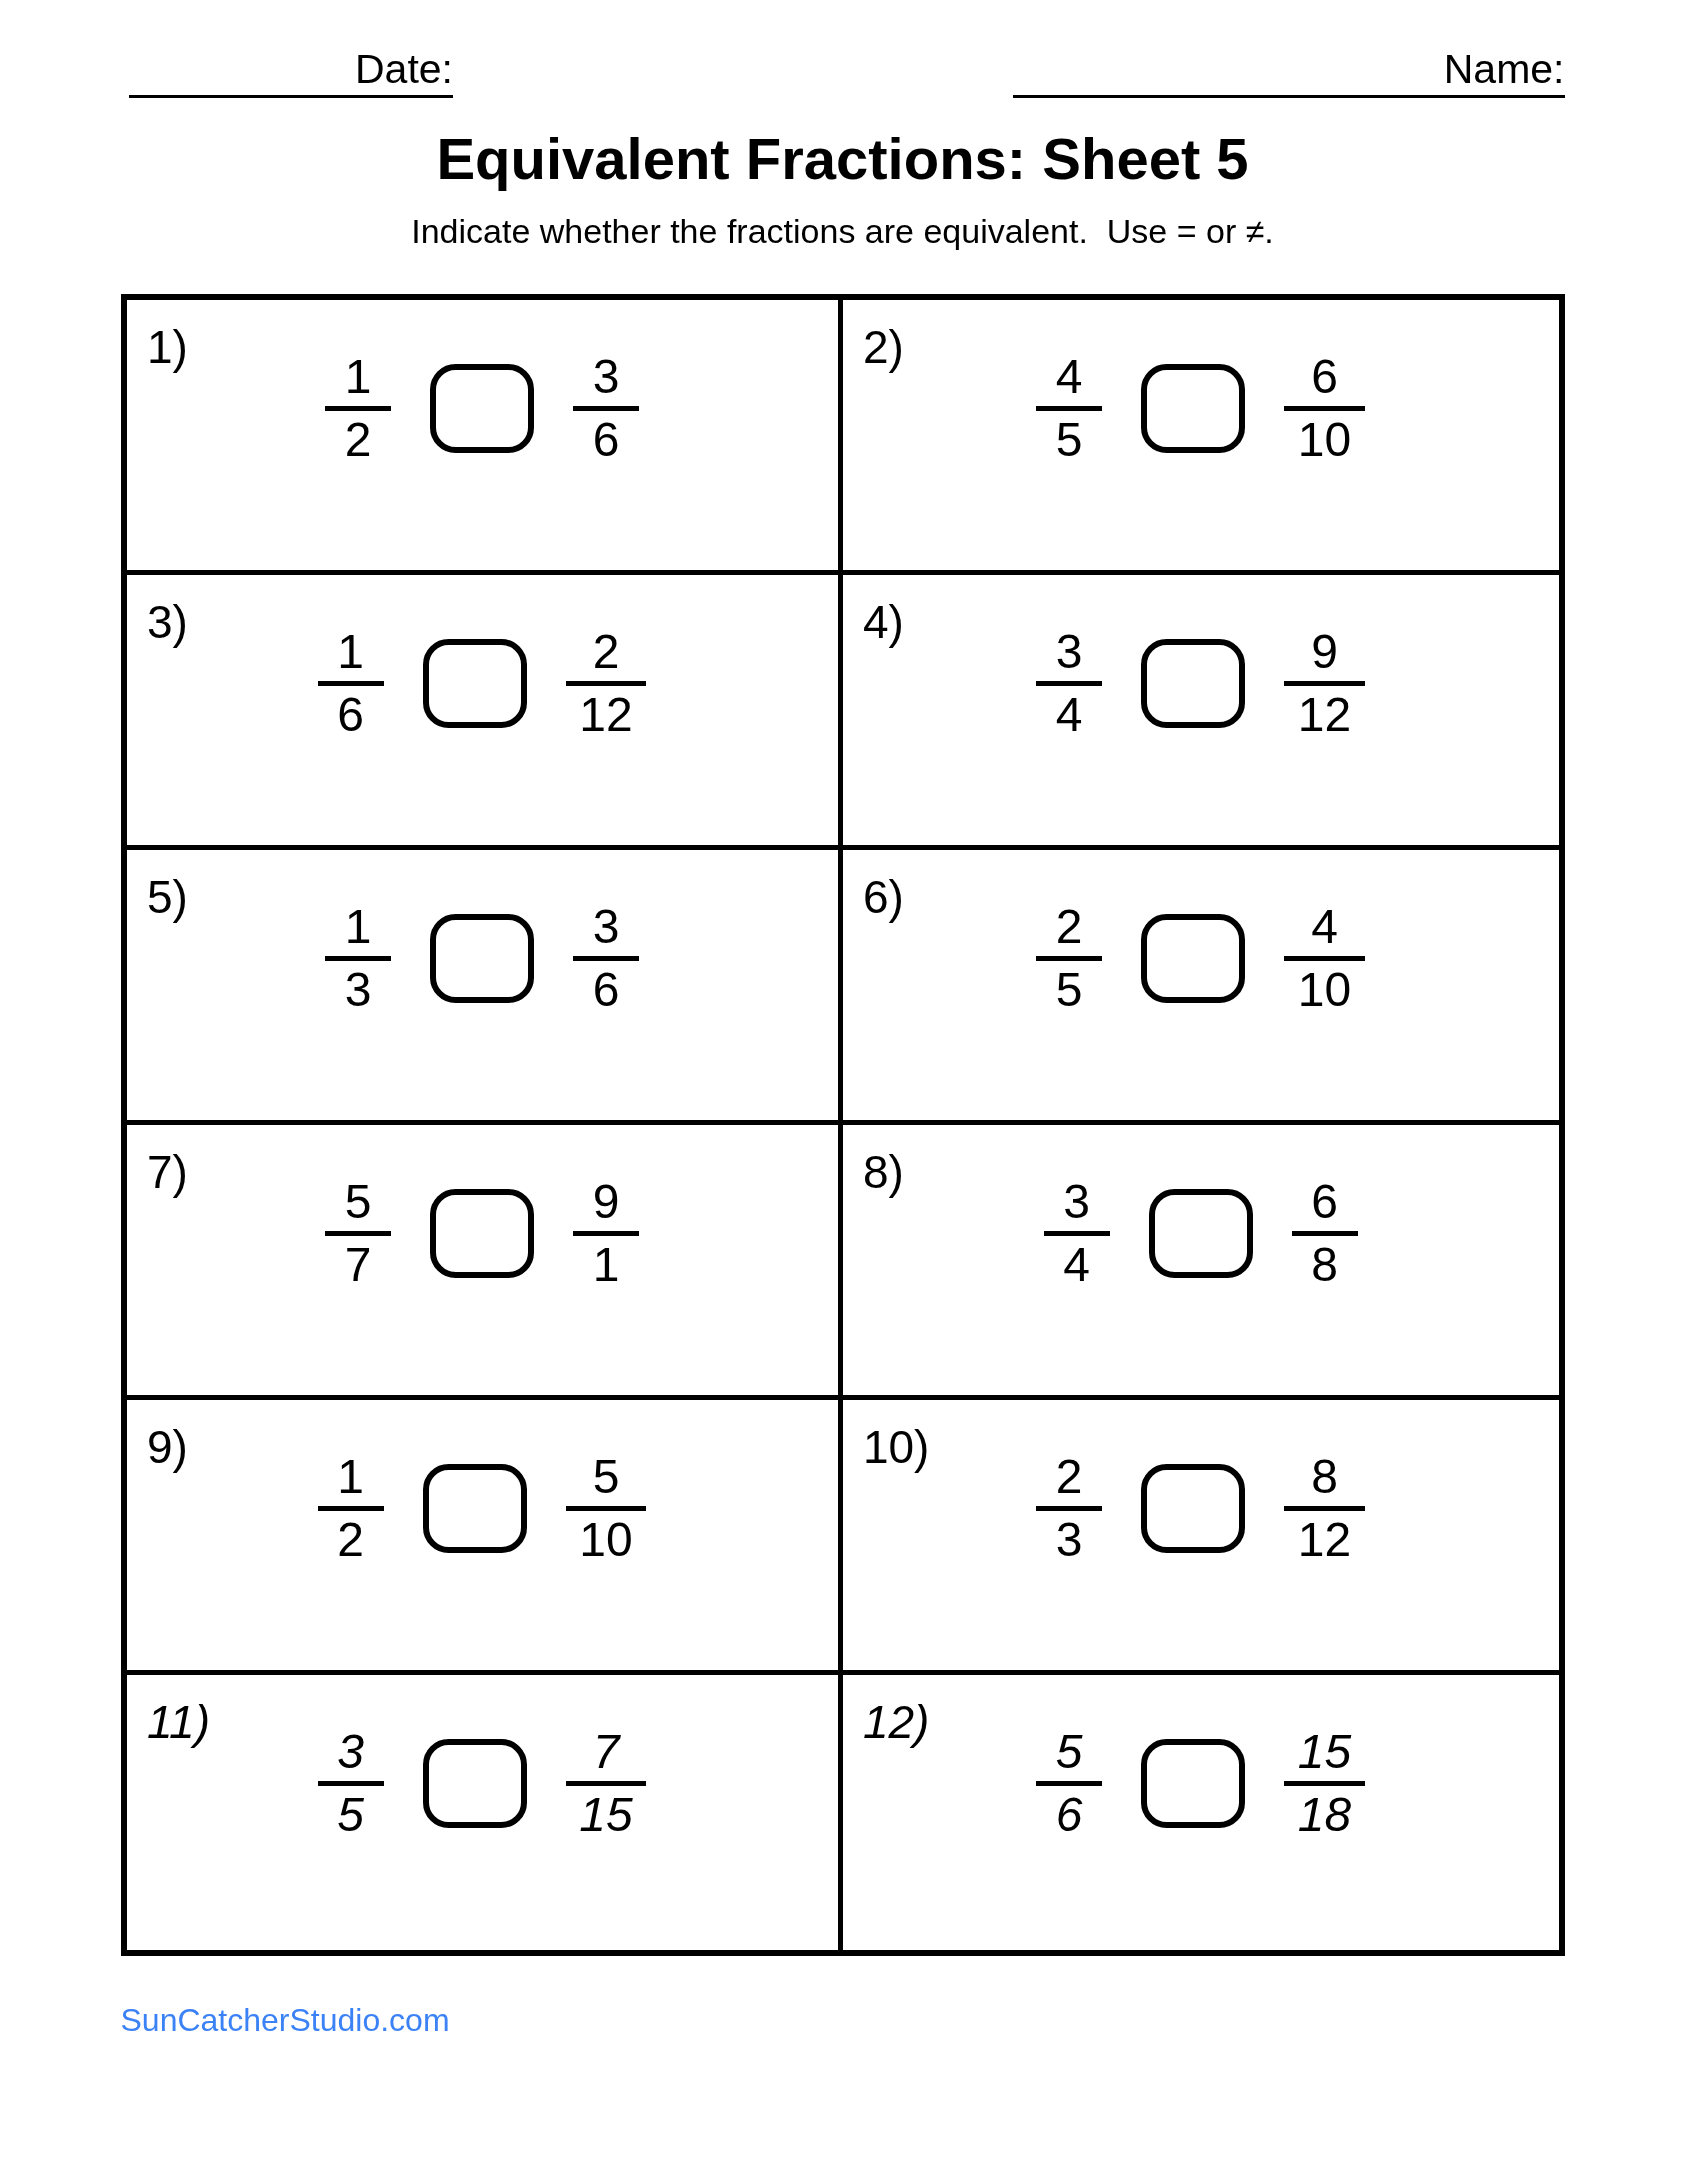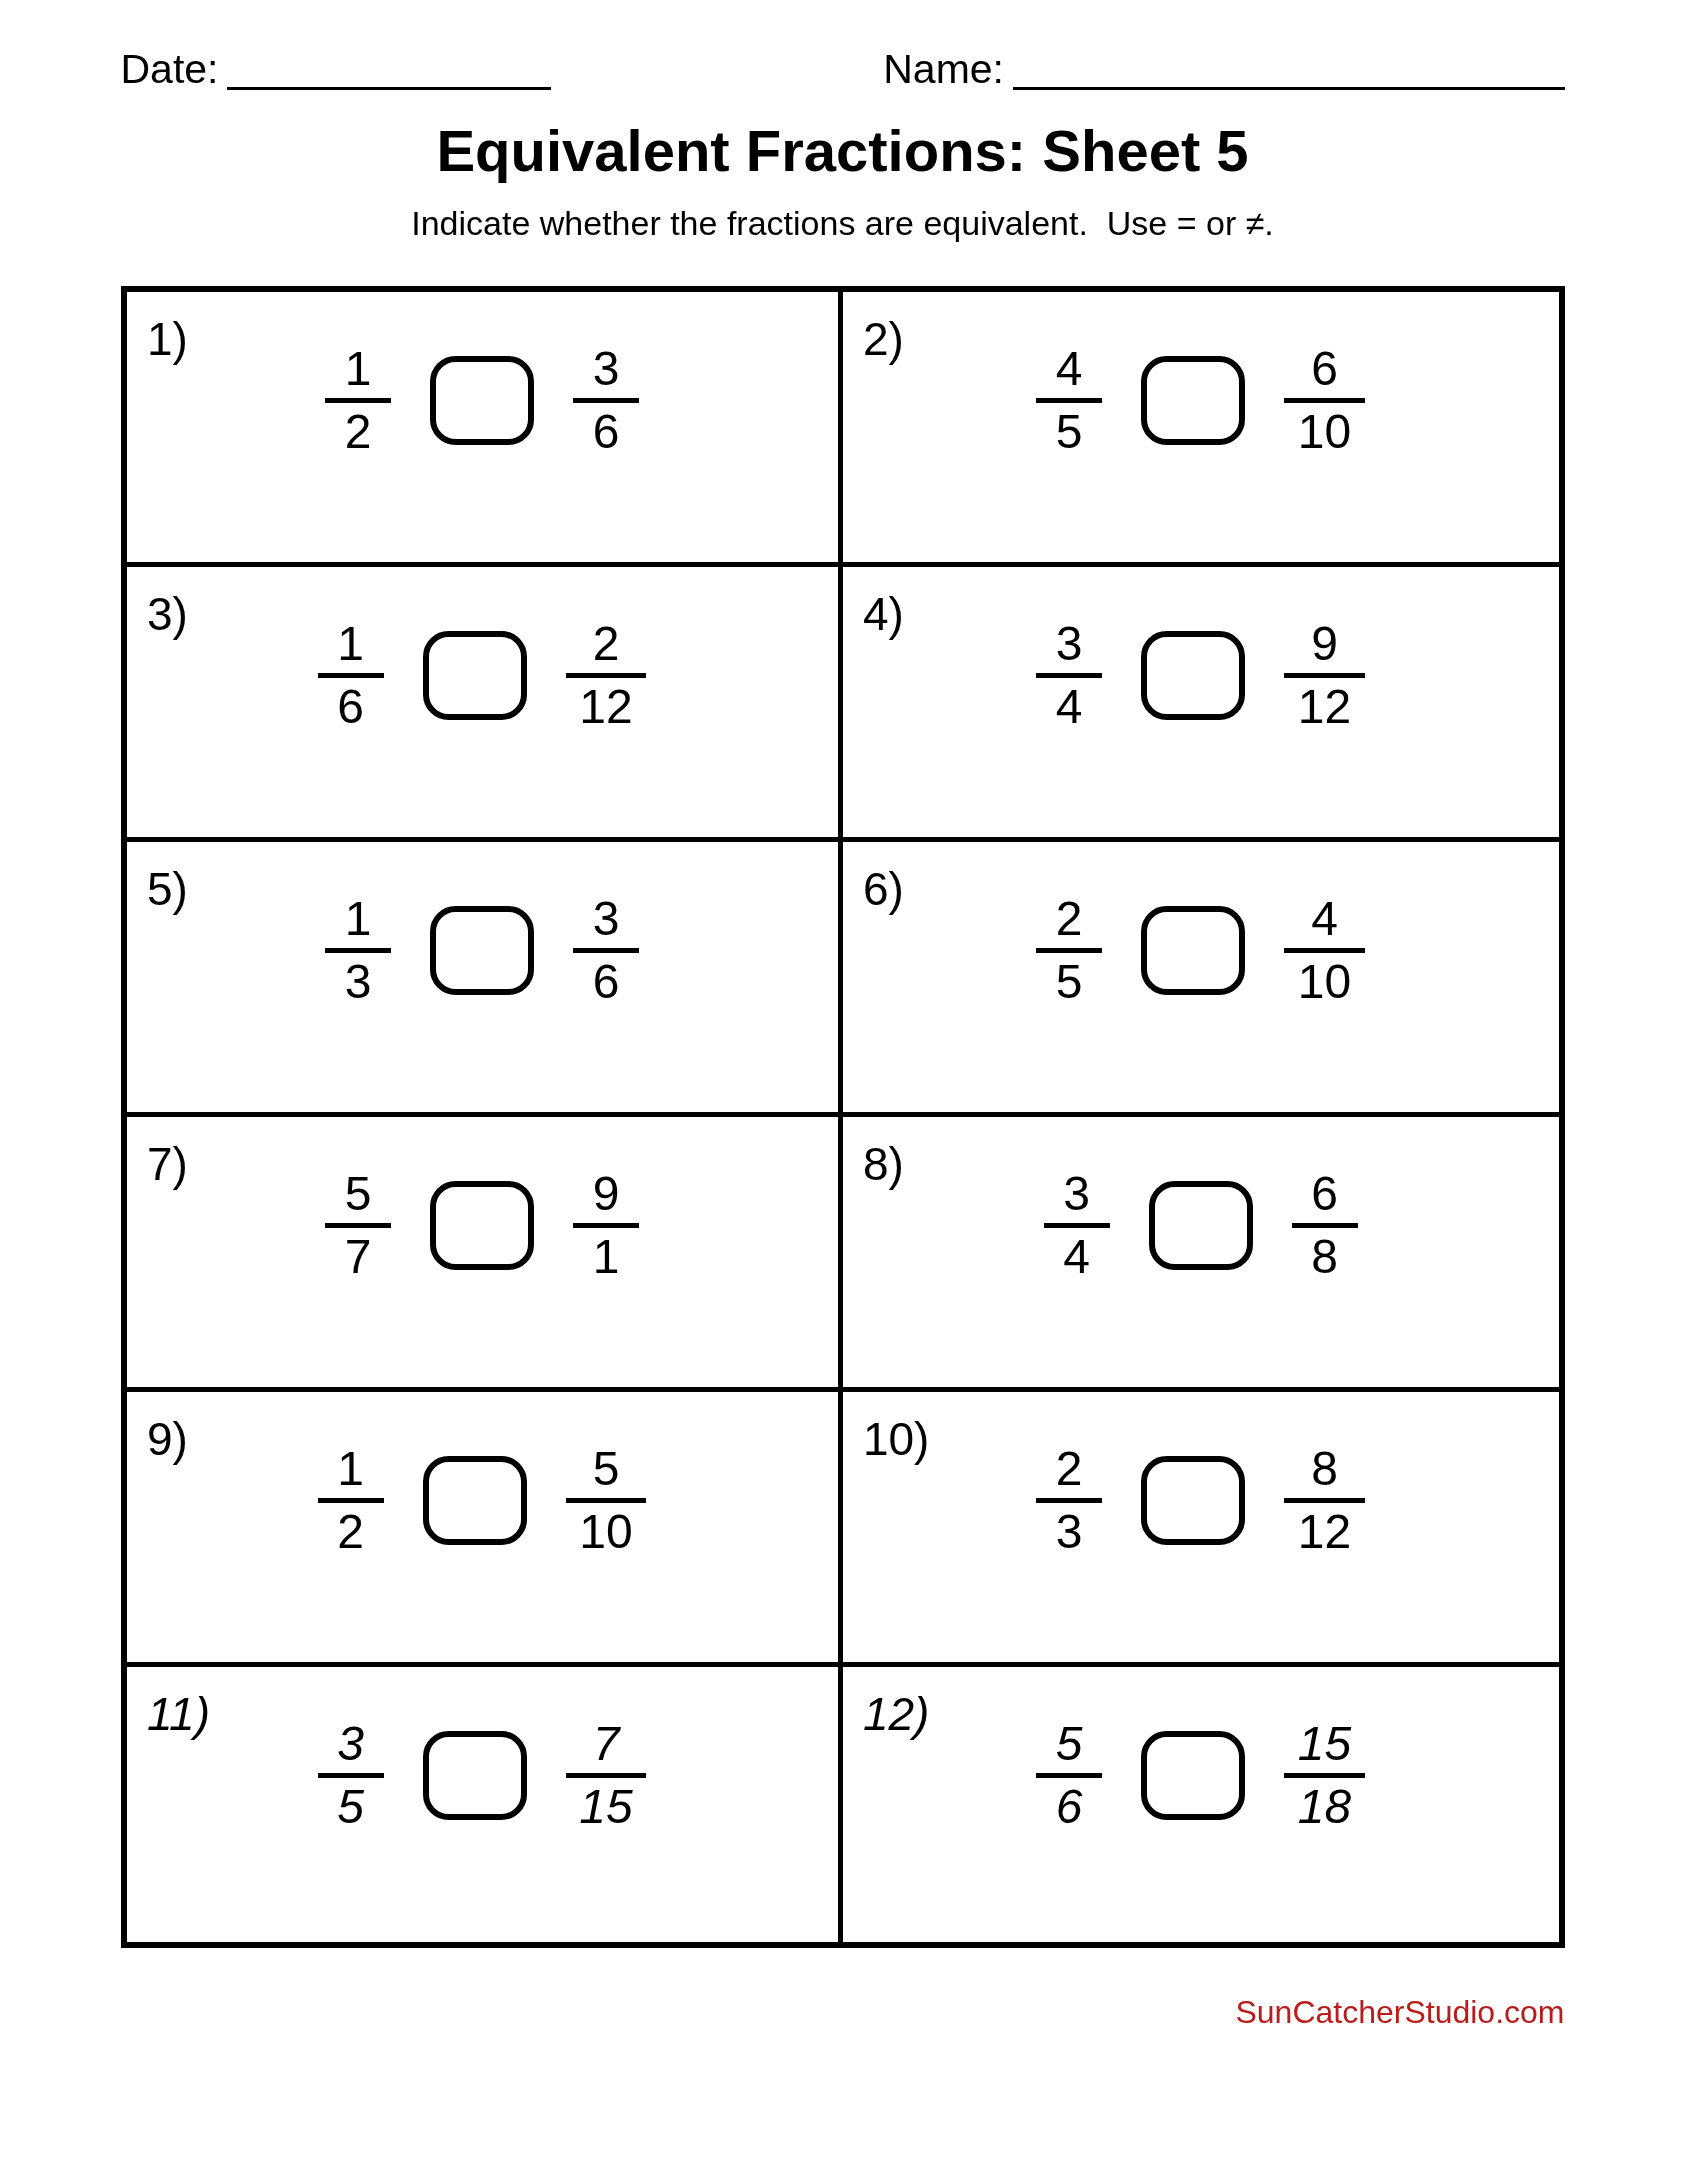--- a/index.html
+++ b/index.html
@@ -23,20 +23,21 @@
     display: flex;
     justify-content: space-between;
     align-items: flex-end;
     padding-top: 49px;
   }
   .field {
     display: flex;
     align-items: flex-end;
     font-size: 41px;
     line-height: 1.0;
+    flex-direction: column;
   }
   .blank {
     display: inline-block;
     border-bottom: 3.4px solid #000;
     height: 5.1px;
     margin-left: 8.5px;
   }
   .blank.date { width: 324px; }
   .blank.name { width: 552px; }
 
@@ -111,23 +112,23 @@
     width: 104px;
     height: 89px;
     box-sizing: border-box;
     border: 6.8px solid #000;
     border-radius: 25.6px;
     background: #fff;
   }
 
   
   .footer {
-    text-align: right;
+    text-align: left;
     font-size: 32px;
-    color: #b91c1c;
+    color: #3b82f6;
     margin-top: 46px;
     padding-bottom: 25.6px;
   }
 </style>
 </head>
 <body>
 
 <div class="sheet">
 
   <div class="topline">

